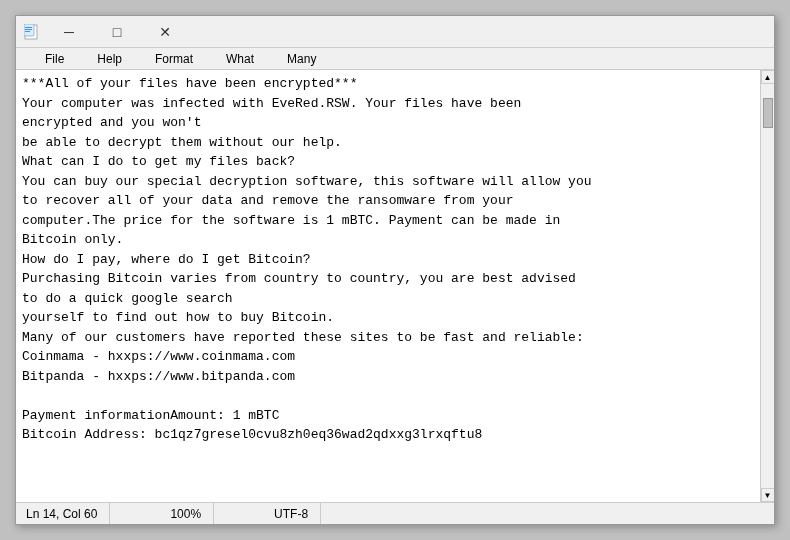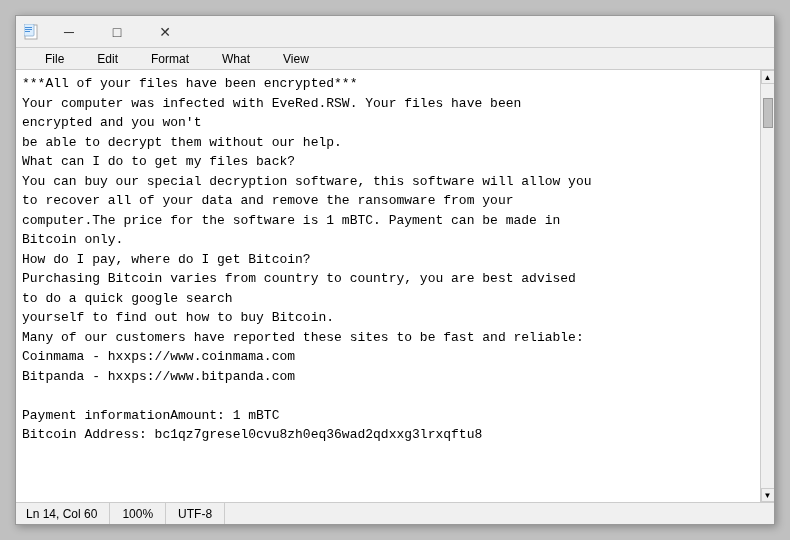--- a/index.html
+++ b/index.html
@@ -148,20 +148,21 @@
 
     .status-bar {
       height: 22px;
       background: #f0f0f0;
       border-top: 1px solid #ccc;
       display: flex;
       align-items: center;
       padding: 0 4px;
       font-size: 12px;
       color: #000;
+      gap: 48px;
     }
 
     .status-section {
       padding: 0 12px;
       border-right: 1px solid #ccc;
       height: 100%;
       display: flex;
       align-items: center;
     }
 
@@ -196,24 +197,24 @@
     </div>
     <div class="title-bar-controls">
       <button class="title-bar-btn">─</button>
       <button class="title-bar-btn">□</button>
       <button class="title-bar-btn close">✕</button>
     </div>
   </div>
 
   <div class="menu-bar">
     <span class="menu-item">File</span>
-    <span class="menu-item">Edit</span>
+    <span class="menu-item">Help</span>
     <span class="menu-item">Format</span>
     <span class="menu-item">What</span>
-    <span class="menu-item">View</span>
+    <span class="menu-item">Many</span>
   </div>
 
   <div class="editor-area">
     <div class="editor-wrapper">
       <textarea class="text-content" spellcheck="false" style="">***All of your files have been encrypted***
 Your computer was infected with EveRed.RSW. Your files have been
 encrypted and you won't
 be able to decrypt them without our help.
 What can I do to get my files back?
 You can buy our special decryption software, this software will allow you

